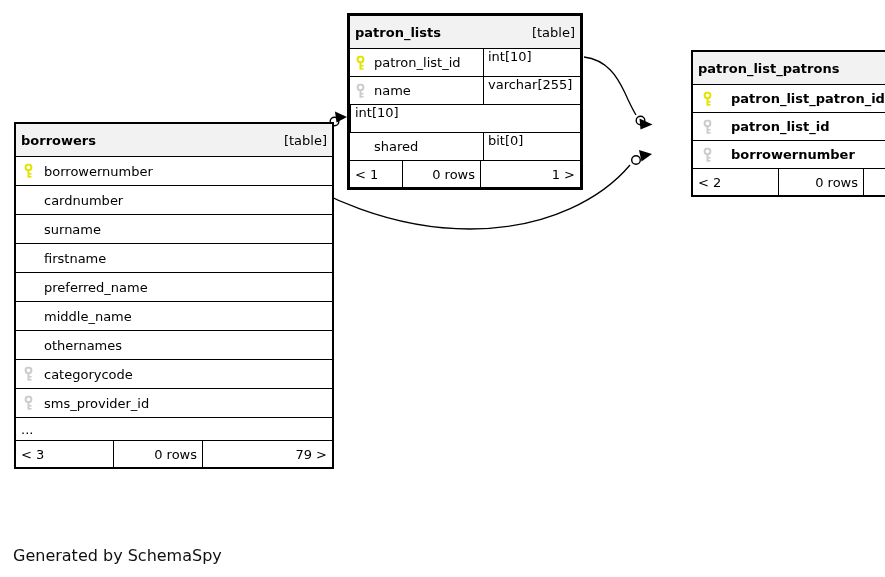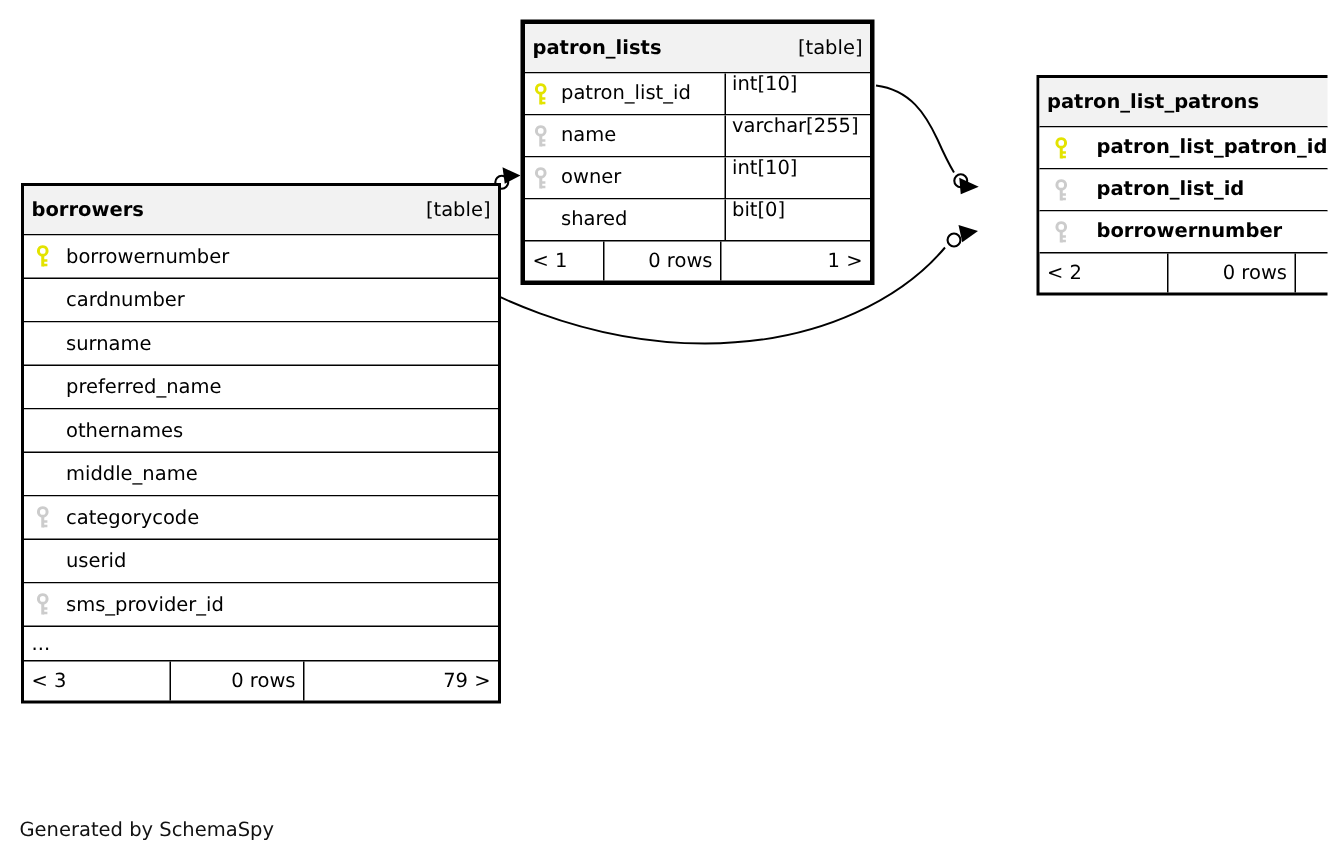--- a/index.html
+++ b/index.html
@@ -58,21 +58,21 @@
   #tbl-patron_list_patrons{left:653px;top:50px;width:249px;margin-left:38px;}
   #tbl-patron_list_patrons .table-header{height:28px;}
   #tbl-patron_list_patrons .col-row{height:28px;}
   #tbl-patron_list_patrons .col-left{padding-left:38px;font-weight:bold;}
   #tbl-patron_list_patrons .key-icon{left:10px;}
   #tbl-patron_list_patrons .f-cell:nth-child(1){width:85px;}
   #tbl-patron_list_patrons .f-cell:nth-child(2){width:85px;}
   
   #relations{position:absolute;left:0;top:0;width:885px;height:577px;pointer-events:none;}
   
-  .generator-note{position:absolute;left:13px;top:546px;font-size:13px;color:#111;}
+  .generator-note{position:absolute;left:13px;top:546px;font-size:16px;color:#111;}
 </style>
 </head>
 <body>
 
 <svg id="relations" viewBox="0 0 885 577" xmlns="http://www.w3.org/2000/svg">
 
   <g>
     <path d="M 279 167 C 296 163, 307 149, 317 138 C 323 131, 327 128, 330 125" fill="none" stroke="#000" stroke-width="1.3"></path>
     <circle cx="334.5" cy="121.5" r="4.3" fill="#fff" stroke="#000" stroke-width="1.4"></circle>
     <polygon points="347,117 335,111.5 336.5,122.5" fill="#000"></polygon>
@@ -113,47 +113,47 @@
           <span>cardnumber</span>
         </div>
       </div>
       <div class="col-row">
         <div class="col-left">
           <span>surname</span>
         </div>
       </div>
       <div class="col-row">
         <div class="col-left">
+          <span>firstname</span>
+        </div>
+      </div>
+      <div class="col-row">
+        <div class="col-left">
           <span>preferred_name</span>
         </div>
       </div>
       <div class="col-row">
         <div class="col-left">
+          <span>middle_name</span>
+        </div>
+      </div>
+      <div class="col-row">
+        <div class="col-left">
           <span>othernames</span>
         </div>
       </div>
       <div class="col-row">
         <div class="col-left">
-          <span>middle_name</span>
-        </div>
-      </div>
-      <div class="col-row">
-        <div class="col-left">
           <span class="key-icon"><svg width="9" height="15" viewBox="0 0 9 15">
               <circle cx="4.5" cy="3.8" r="2.9" fill="none" stroke="#cccccc" stroke-width="2"></circle>
               <line x1="4.5" y1="6.7" x2="4.5" y2="14.2" stroke="#cccccc" stroke-width="2"></line>
               <line x1="4.5" y1="10.2" x2="7.6" y2="10.2" stroke="#cccccc" stroke-width="1.6"></line>
               <line x1="4.5" y1="13.2" x2="7.6" y2="13.2" stroke="#cccccc" stroke-width="1.6"></line>
             </svg></span>
           <span>categorycode</span>
-        </div>
-      </div>
-      <div class="col-row">
-        <div class="col-left">
-          <span>userid</span>
         </div>
       </div>
       <div class="col-row">
         <div class="col-left">
           <span class="key-icon"><svg width="9" height="15" viewBox="0 0 9 15">
               <circle cx="4.5" cy="3.8" r="2.9" fill="none" stroke="#cccccc" stroke-width="2"></circle>
               <line x1="4.5" y1="6.7" x2="4.5" y2="14.2" stroke="#cccccc" stroke-width="2"></line>
               <line x1="4.5" y1="10.2" x2="7.6" y2="10.2" stroke="#cccccc" stroke-width="1.6"></line>
               <line x1="4.5" y1="13.2" x2="7.6" y2="13.2" stroke="#cccccc" stroke-width="1.6"></line>
             </svg></span>
@@ -198,29 +198,20 @@
               <line x1="4.5" y1="10.2" x2="7.6" y2="10.2" stroke="#cccccc" stroke-width="1.6"></line>
               <line x1="4.5" y1="13.2" x2="7.6" y2="13.2" stroke="#cccccc" stroke-width="1.6"></line>
             </svg></span>
           <span>name</span>
         </div>
         <div class="col-type">
           <span>varchar[255]</span>
         </div>
       </div>
       <div class="col-row">
-        <div class="col-left">
-          <span class="key-icon"><svg width="9" height="15" viewBox="0 0 9 15">
-              <circle cx="4.5" cy="3.8" r="2.9" fill="none" stroke="#cccccc" stroke-width="2"></circle>
-              <line x1="4.5" y1="6.7" x2="4.5" y2="14.2" stroke="#cccccc" stroke-width="2"></line>
-              <line x1="4.5" y1="10.2" x2="7.6" y2="10.2" stroke="#cccccc" stroke-width="1.6"></line>
-              <line x1="4.5" y1="13.2" x2="7.6" y2="13.2" stroke="#cccccc" stroke-width="1.6"></line>
-            </svg></span>
-          <span>owner</span>
-        </div>
         <div class="col-type">
           <span>int[10]</span>
         </div>
       </div>
       <div class="col-row">
         <div class="col-left">
           <span>shared</span>
         </div>
         <div class="col-type">
           <span>bit[0]</span>

